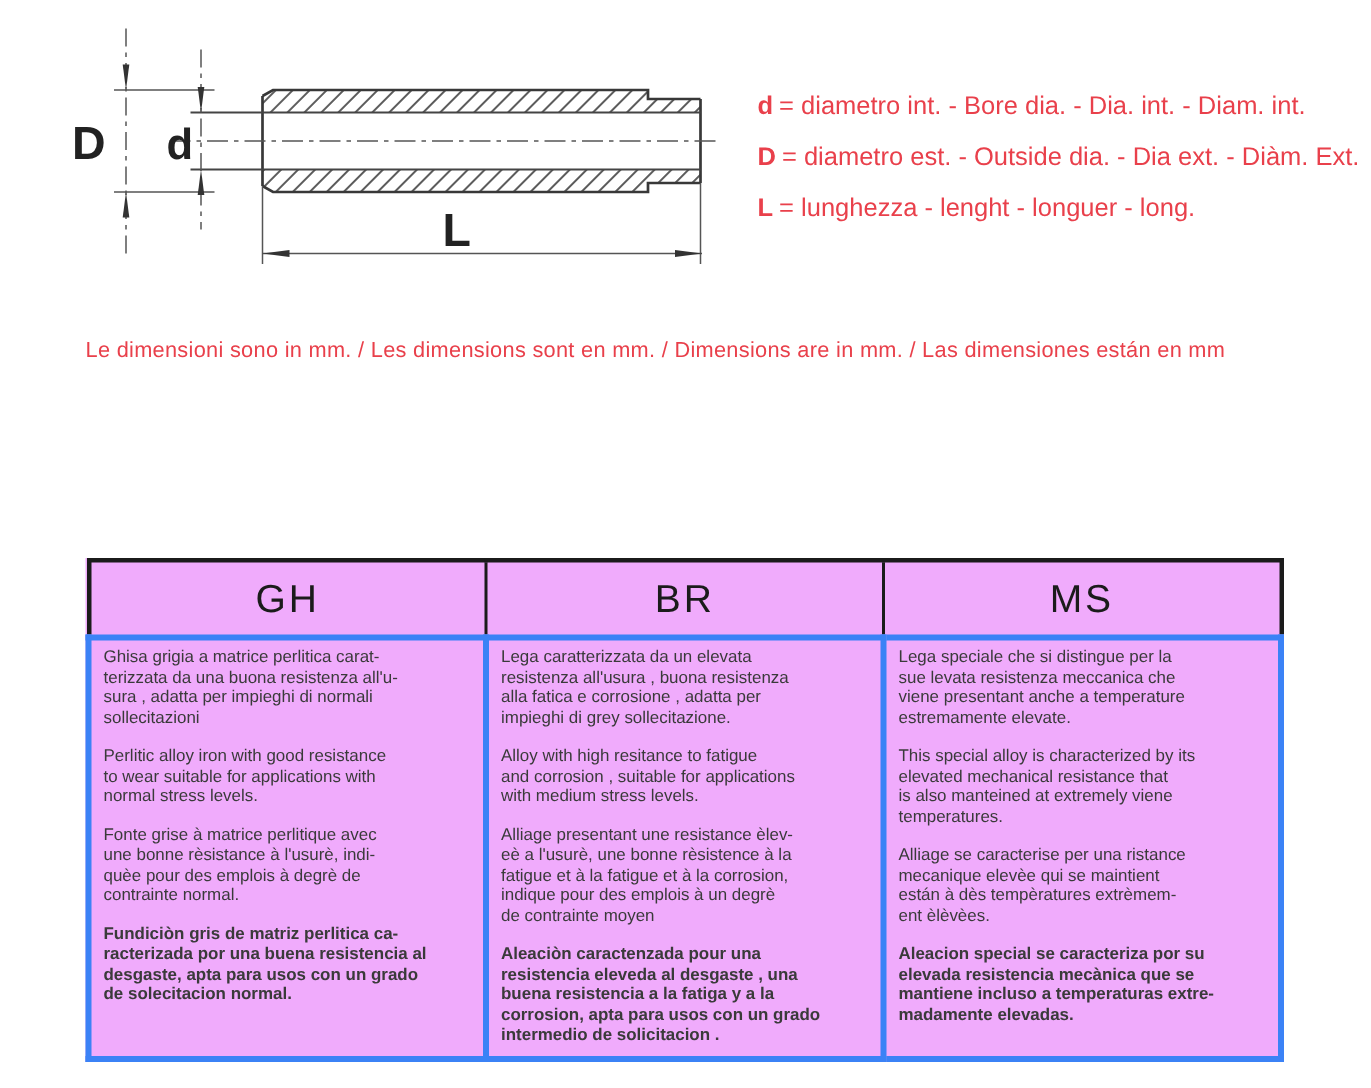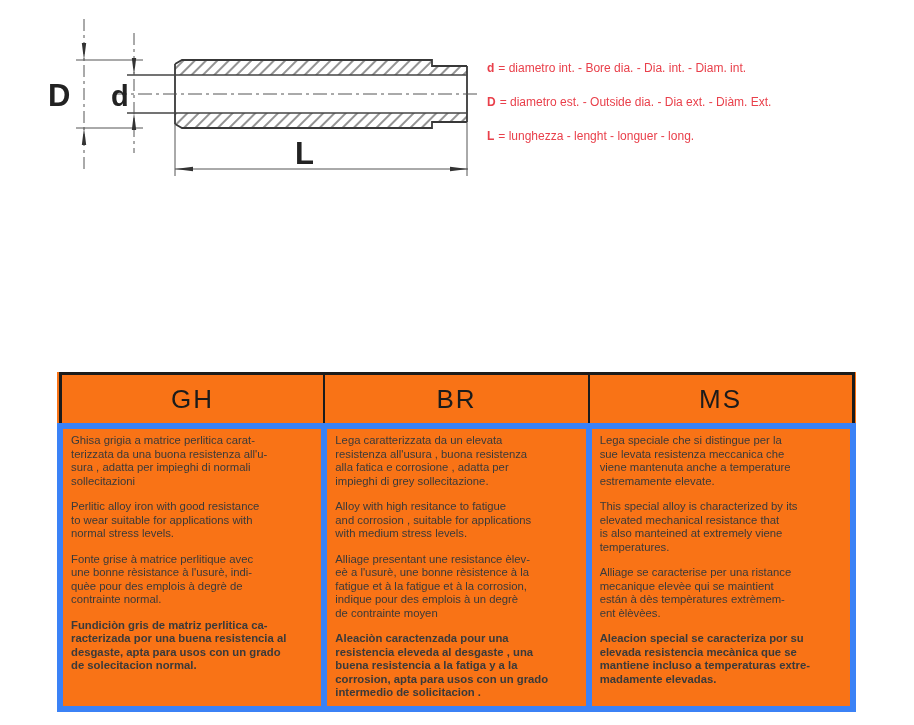--- a/index.html
+++ b/index.html
@@ -4,44 +4,44 @@
 <style>
   html,body{margin:0;padding:0;background:#fff;}
   .page{
     position:relative;width:914px;height:725px;background:#ffffff;overflow:hidden;
     font-family:"Liberation Sans",sans-serif;
   }
   
   .drawing{position:absolute;left:43px;top:3px;width:440px;height:205px;}
   
   .legend-line{
-    position:absolute;left:487px;font-size:12px;color:#e9404b;white-space:nowrap;
+    position:absolute;left:505px;font-size:17px;color:#e9404b;white-space:nowrap;
   }
   .legend-line.l0{top:61px}
   .legend-line.l1{top:95px}
   .legend-line.l2{top:129px}
   .legend-line b{font-weight:700;margin-right:4px;}
   
   .note{
     position:absolute;left:57px;top:226px;font-size:14.5px;color:#e9404b;
     letter-spacing:0.2px;white-space:nowrap;
   }
   
   table.materials{
     position:absolute;left:57px;top:372px;width:799px;
-    border-collapse:collapse;table-layout:fixed;background:#f97316;
+    border-collapse:collapse;table-layout:fixed;background:#f0abfc;
     border:3px solid #1b1b1b;
   }
   table.materials th{
     border:2px solid #1b1b1b;height:46px;
     font-size:26px;font-weight:400;letter-spacing:2px;color:#1b1b1b;
     text-align:center;vertical-align:middle;
   }
   table.materials td{
-    border:6px solid #3b82f6;vertical-align:top;
+    border:4px solid #3b82f6;vertical-align:top;
     padding:5px 8px 6px 8px;
     font-size:11.3px;line-height:13.5px;color:#3a3a3a;
   }
   table.materials td p{margin:0 0 12px 0;white-space:pre-line;}
   table.materials td p:last-child{margin-bottom:0;font-weight:bold;}
 </style>
 </head>
 <body>
 
 <div class="page">
@@ -103,20 +103,21 @@
   <div class="legend-line l0">
     <b>d</b><span>= diametro int. - Bore dia. - Dia. int. - Diam. int.</span>
   </div>
   <div class="legend-line l2">
     <b>L</b><span>= lunghezza - lenght - longuer - long.</span>
   </div>
   <div class="legend-line l1">
     <b>D</b><span>= diametro est. - Outside dia. - Dia ext. - Diàm. Ext.</span>
   </div>
 
+  <div class="note">Le dimensioni sono in mm. / Les dimensions sont en mm. / Dimensions are in mm. / Las dimensiones están en mm</div>
 
   <table class="materials">
     <thead>
       <tr>
         <th>GH</th>
         <th>BR</th>
         <th>MS</th>
       </tr>
     </thead>
     <tbody>
@@ -153,21 +154,21 @@
 de contrainte moyen</p>
           <p>Aleaciòn caractenzada pour una
 resistencia eleveda al desgaste , una
 buena resistencia a la fatiga y a la
 corrosion, apta para usos con un grado
 intermedio de solicitacion .</p>
         </td>
         <td>
           <p>Lega speciale che si distingue per la
 sue levata resistenza meccanica che
-viene mantenuta anche a temperature
+viene presentant anche a temperature
 estremamente elevate.</p>
           <p>This special alloy is characterized by its
 elevated mechanical resistance that
 is also manteined at extremely viene
 temperatures.</p>
           <p>Alliage se caracterise per una ristance
 mecanique elevèe qui se maintient
 están à dès tempèratures extrèmem-
 ent èlèvèes.</p>
           <p>Aleacion special se caracteriza por su

